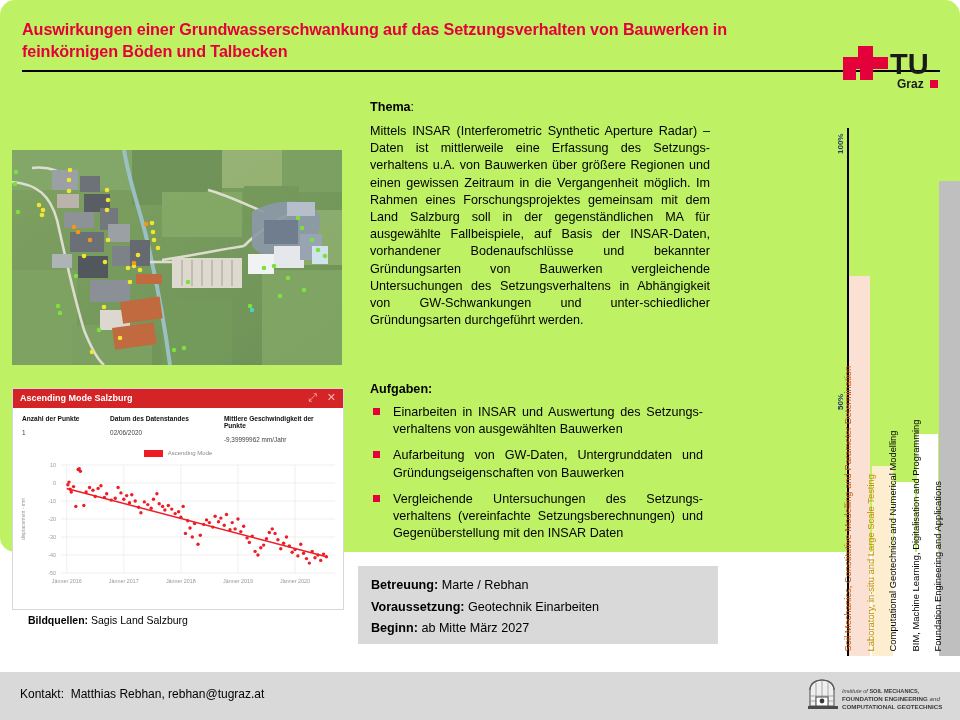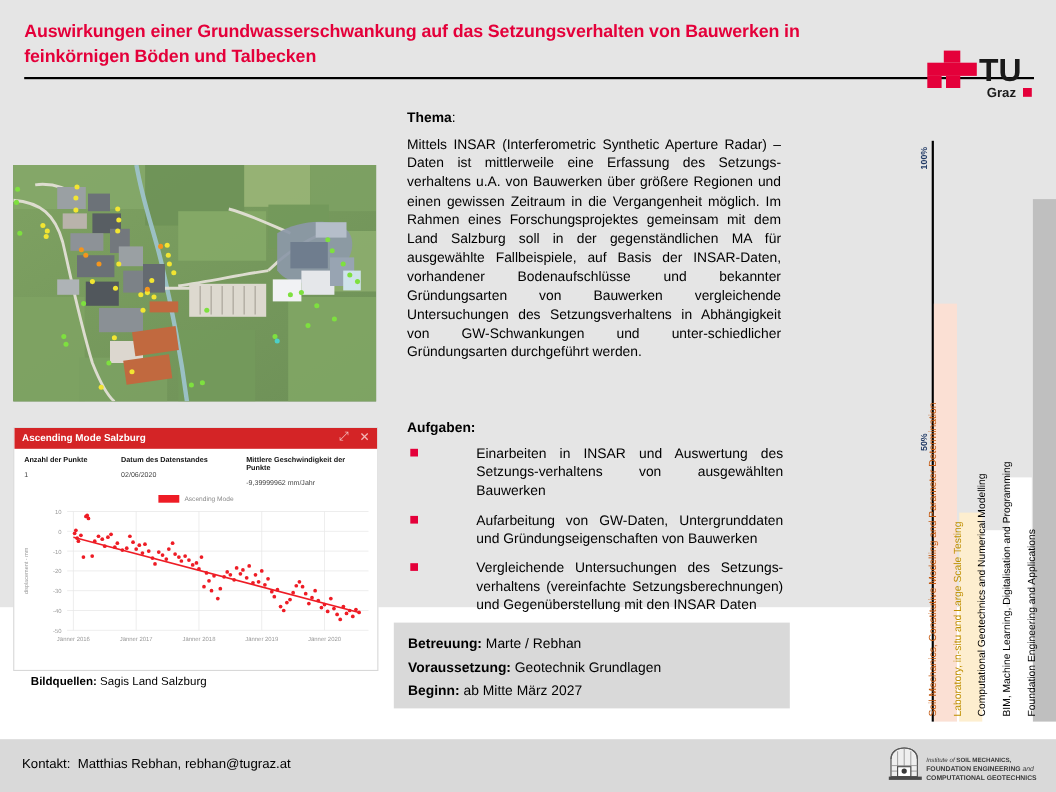--- a/index.html
+++ b/index.html
@@ -3,21 +3,21 @@
 <meta charset="utf-8">
 <title>TU Graz Topic Slide</title>
 <style>
   * { box-sizing: border-box; margin: 0; padding: 0; }
   html, body {
     width: 960px; height: 720px;
     background: #ffffff;
     font-family: "Liberation Sans", sans-serif;
     overflow: hidden;
   }
-  .slide { position: relative; width: 960px; height: 552px; background: #e5e5e5; }
+  .slide { position: relative; width: 960px; height: 552px; background: #bef264; border-radius: 15px; }
 
   
   .header { position: absolute; left: 0; top: 0; width: 960px; height: 78px; }
   .title {
     position: absolute; left: 22px; top: 18px; width: 790px;
     color: #e4003a; font-weight: bold; font-size: 16.2px; line-height: 1.38;
     letter-spacing: -0.1px;
   }
   .header-rule {
     position: absolute; left: 22px; top: 70px; width: 918px; height: 2px;
@@ -69,21 +69,21 @@
 
   
   .thema-label { position: absolute; left: 370px; top: 100px; font-size: 12.6px; }
   .thema-label b { font-weight: bold; }
   .thema-body {
     position: absolute; left: 370px; top: 123px; width: 340px;
     font-size: 12.6px; line-height: 1.365; text-align: justify; color: #000;
   }
   .aufgaben-label { position: absolute; left: 370px; top: 382px; font-size: 12.6px; font-weight: bold; }
   .aufgaben-list { position: absolute; left: 370px; top: 404px; width: 342px; }
-  .bullet-row { display: flex; margin-bottom: 9px; gap: 40px; }
+  .bullet-row { display: flex; margin-bottom: 9px; }
   .bullet-mark {
     width: 7px; height: 7px; background: #e4003a; flex: 0 0 7px;
     margin: 4px 13px 0 3px;
   }
   .bullet-text { font-size: 12.6px; line-height: 1.365; text-align: justify; width: 310px; }
 
   .info-box {
     position: absolute; left: 358px; top: 566px; width: 360px; height: 78px;
     background: #d9d9d9; padding: 9px 0 0 13px;
   }
@@ -464,21 +464,21 @@
     </div>
   </div>
 
   <div class="info-box">
     <div class="info-line">
       <b>Betreuung:</b>
       <span>Marte / Rebhan</span>
     </div>
     <div class="info-line">
       <b>Voraussetzung:</b>
-      <span>Geotechnik Grundlagen</span>
+      <span>Geotechnik Einarbeiten</span>
     </div>
     <div class="info-line">
       <b>Beginn:</b>
       <span>ab Mitte März 2027</span>
     </div>
   </div>
 
   <div class="comp-chart">
     <div class="comp-axis"></div>
     <div class="tick-label tick-100">100%</div>

